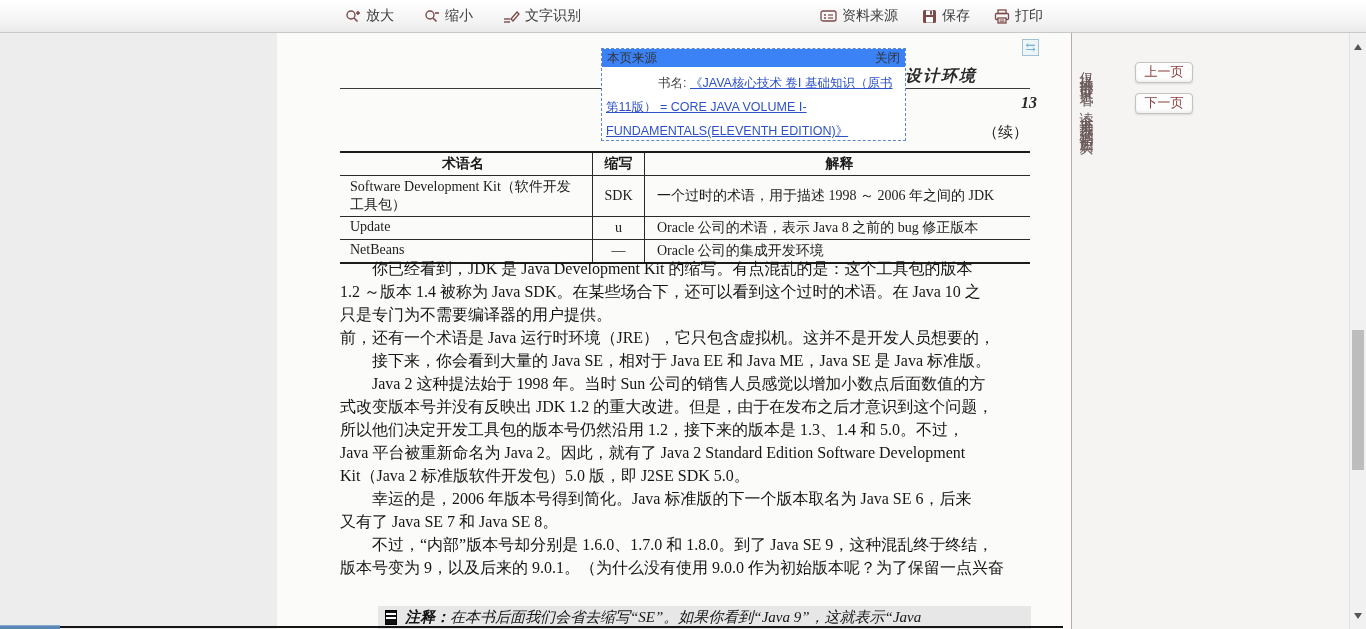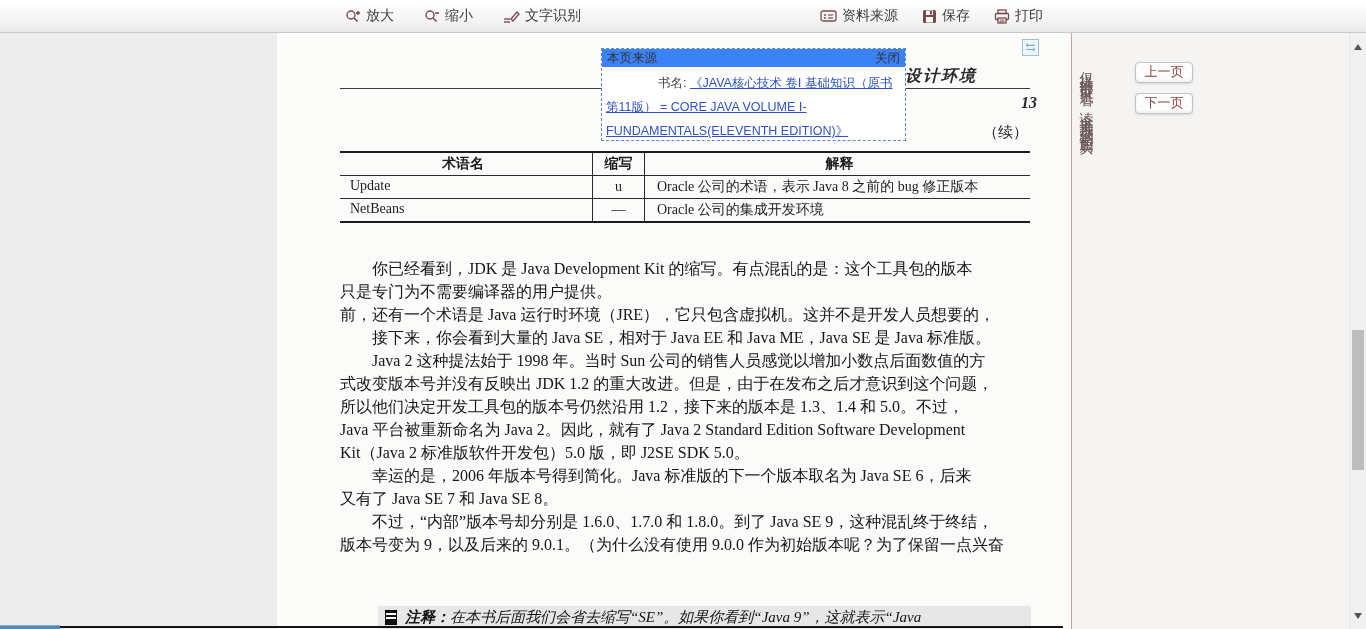--- a/index.html
+++ b/index.html
@@ -193,34 +193,40 @@
     <div class="hdr-rule"></div>
     <div class="continued serif">（续）</div>
 
     <div class="book-table serif">
       <div class="t-row t-head">
         <div class="t-c1">术语名</div>
         <div class="t-c2">缩写</div>
         <div class="t-c3">解释</div>
       </div>
       <div class="t-row">
+        <div class="t-c1">Software Development Kit（软件开发工具包）</div>
+        <div class="t-c2">SDK</div>
+        <div class="t-c3">一个过时的术语，用于描述 1998 ～ 2006 年之间的 JDK</div>
+      </div>
+      <div class="t-row">
         <div class="t-c1">Update</div>
         <div class="t-c2">u</div>
         <div class="t-c3">Oracle 公司的术语，表示 Java 8 之前的 bug 修正版本</div>
       </div>
       <div class="t-row">
         <div class="t-c1">NetBeans</div>
         <div class="t-c2">—</div>
         <div class="t-c3">Oracle 公司的集成开发环境</div>
       </div>
     </div>
 
     <div class="body-text">
       <div>
         <div class="line first">你已经看到，JDK 是 Java Development Kit 的缩写。有点混乱的是：这个工具包的版本</div>
+        <div class="line">1.2 ～版本 1.4 被称为 Java SDK。在某些场合下，还可以看到这个过时的术语。在 Java 10 之</div>
         <div class="line">只是专门为不需要编译器的用户提供。</div>
         <div class="line">前，还有一个术语是 Java 运行时环境（JRE），它只包含虚拟机。这并不是开发人员想要的，</div>
       </div>
       <div>
         <div class="line first">接下来，你会看到大量的 Java SE，相对于 Java EE 和 Java ME，Java SE 是 Java 标准版。</div>
       </div>
       <div>
         <div class="line first">Java 2 这种提法始于 1998 年。当时 Sun 公司的销售人员感觉以增加小数点后面数值的方</div>
         <div class="line">式改变版本号并没有反映出 JDK 1.2 的重大改进。但是，由于在发布之后才意识到这个问题，</div>
         <div class="line">所以他们决定开发工具包的版本号仍然沿用 1.2，接下来的版本是 1.3、1.4 和 5.0。不过，</div>

